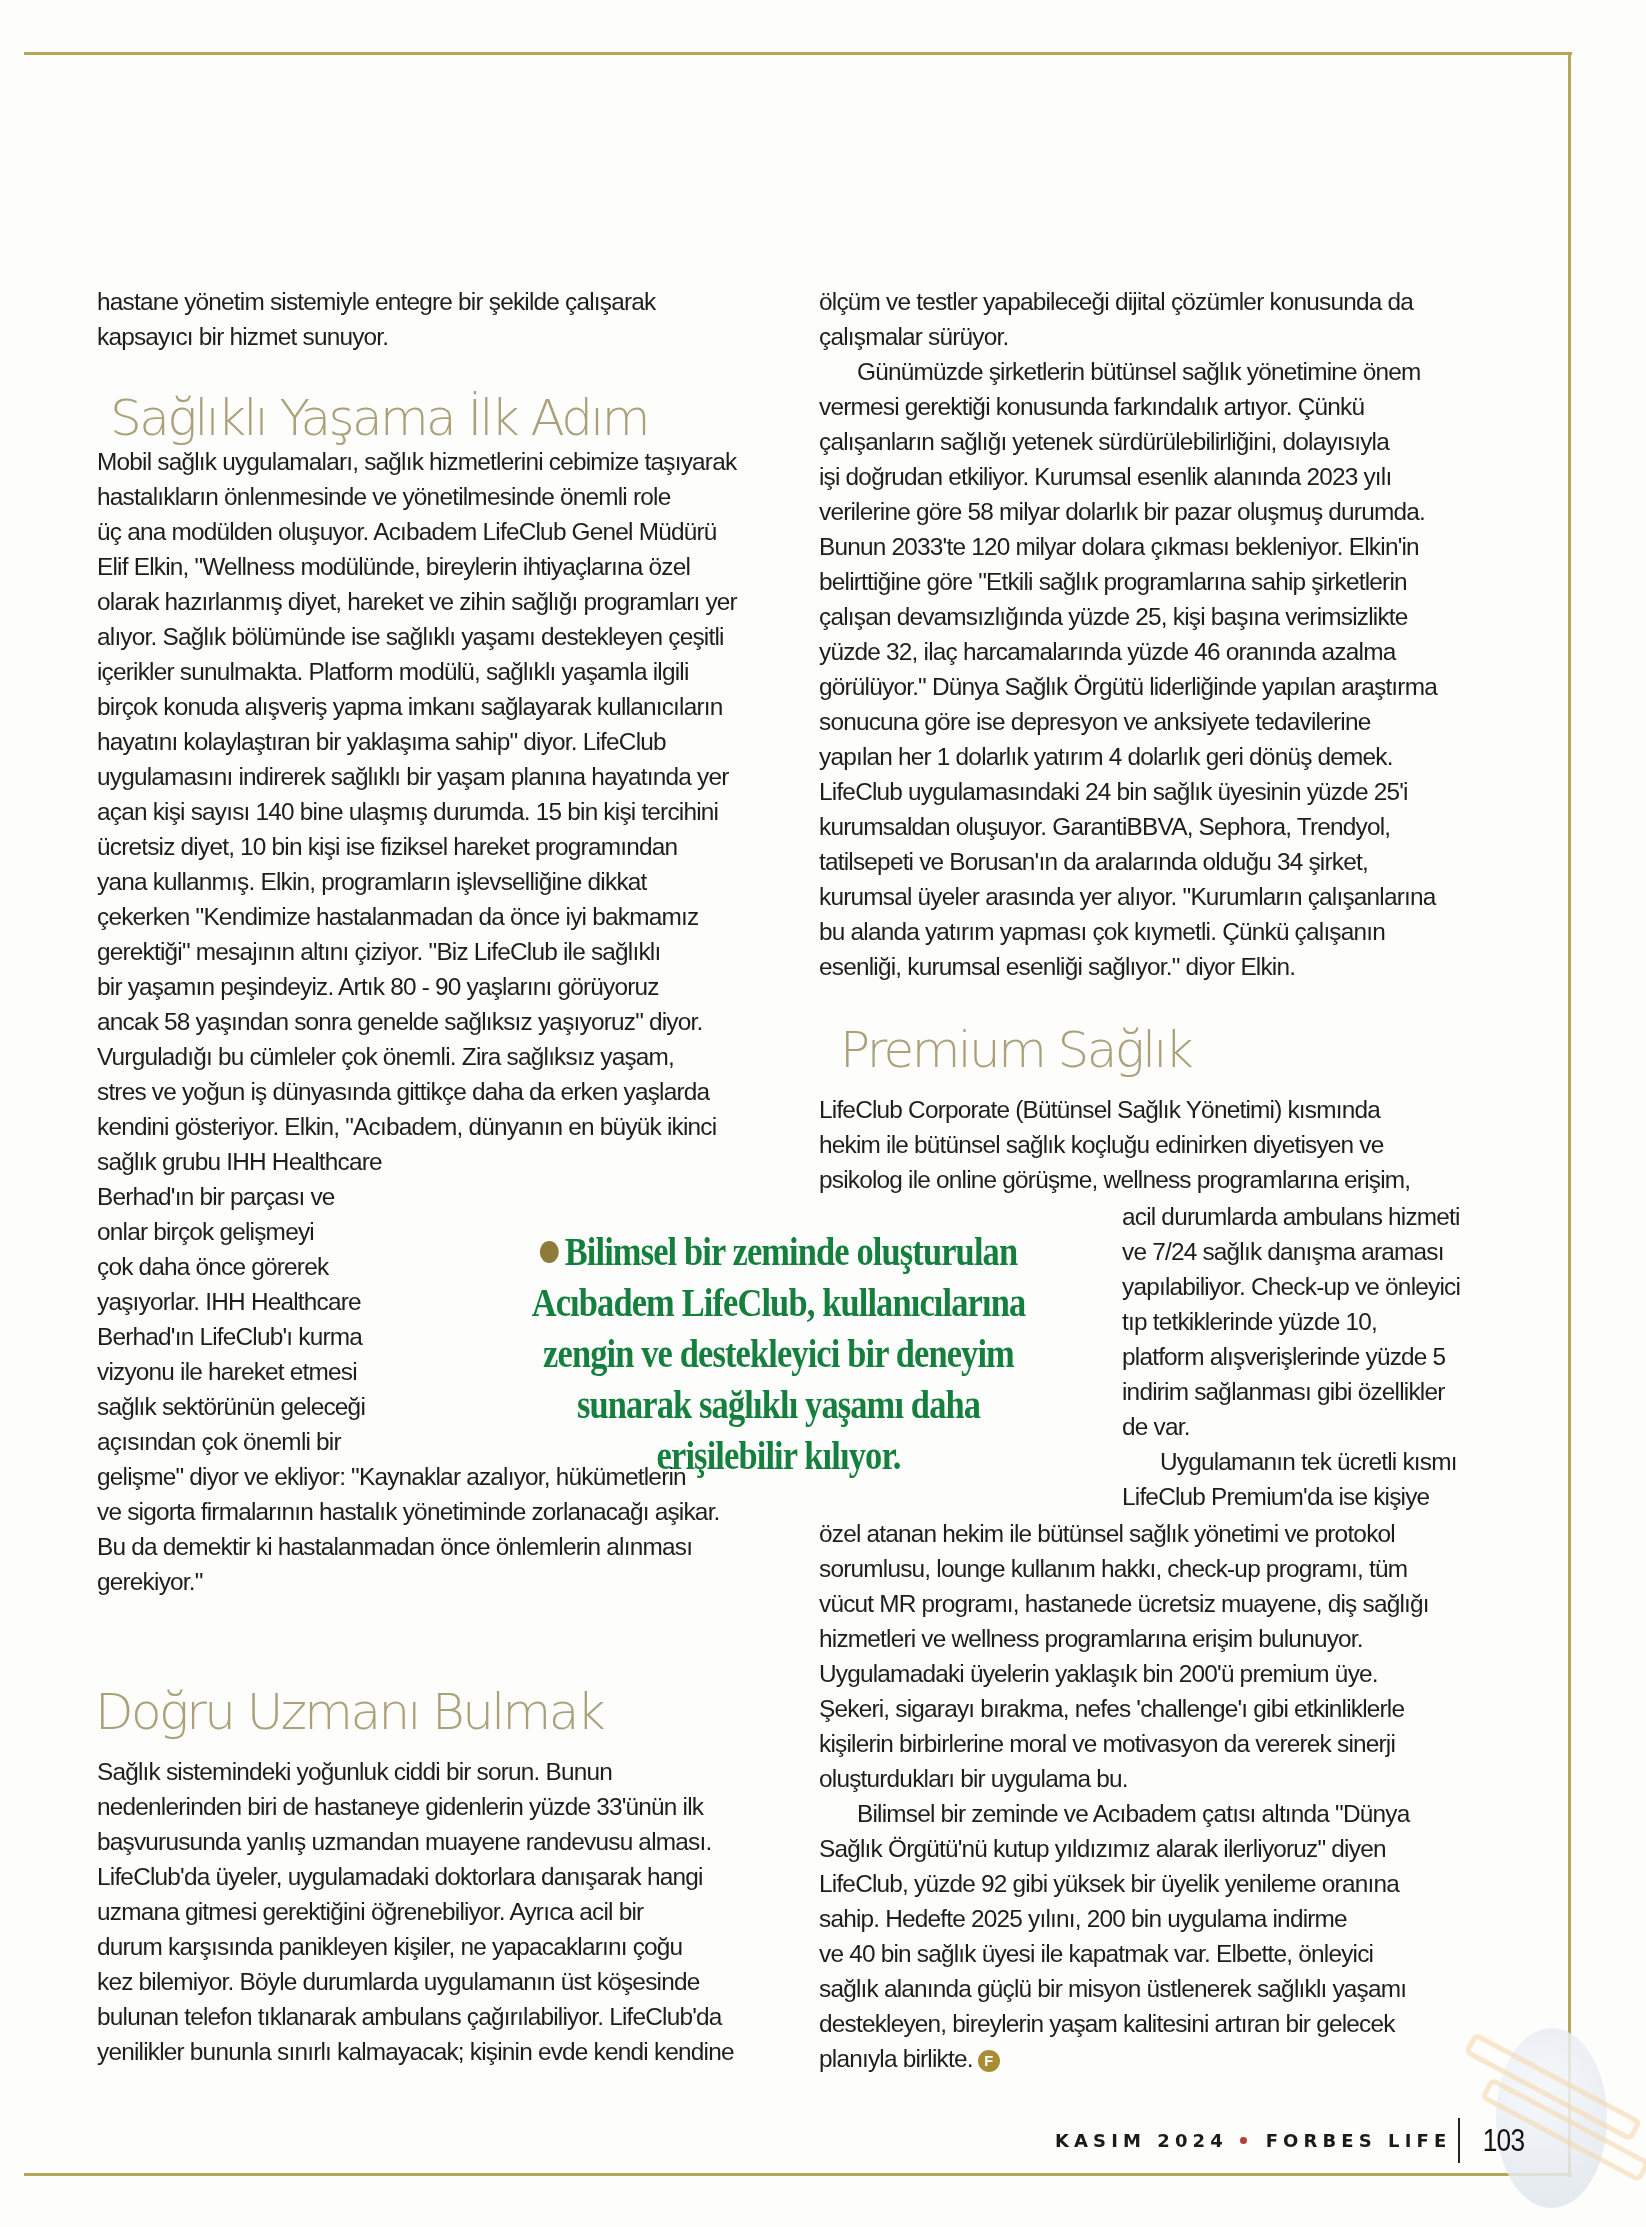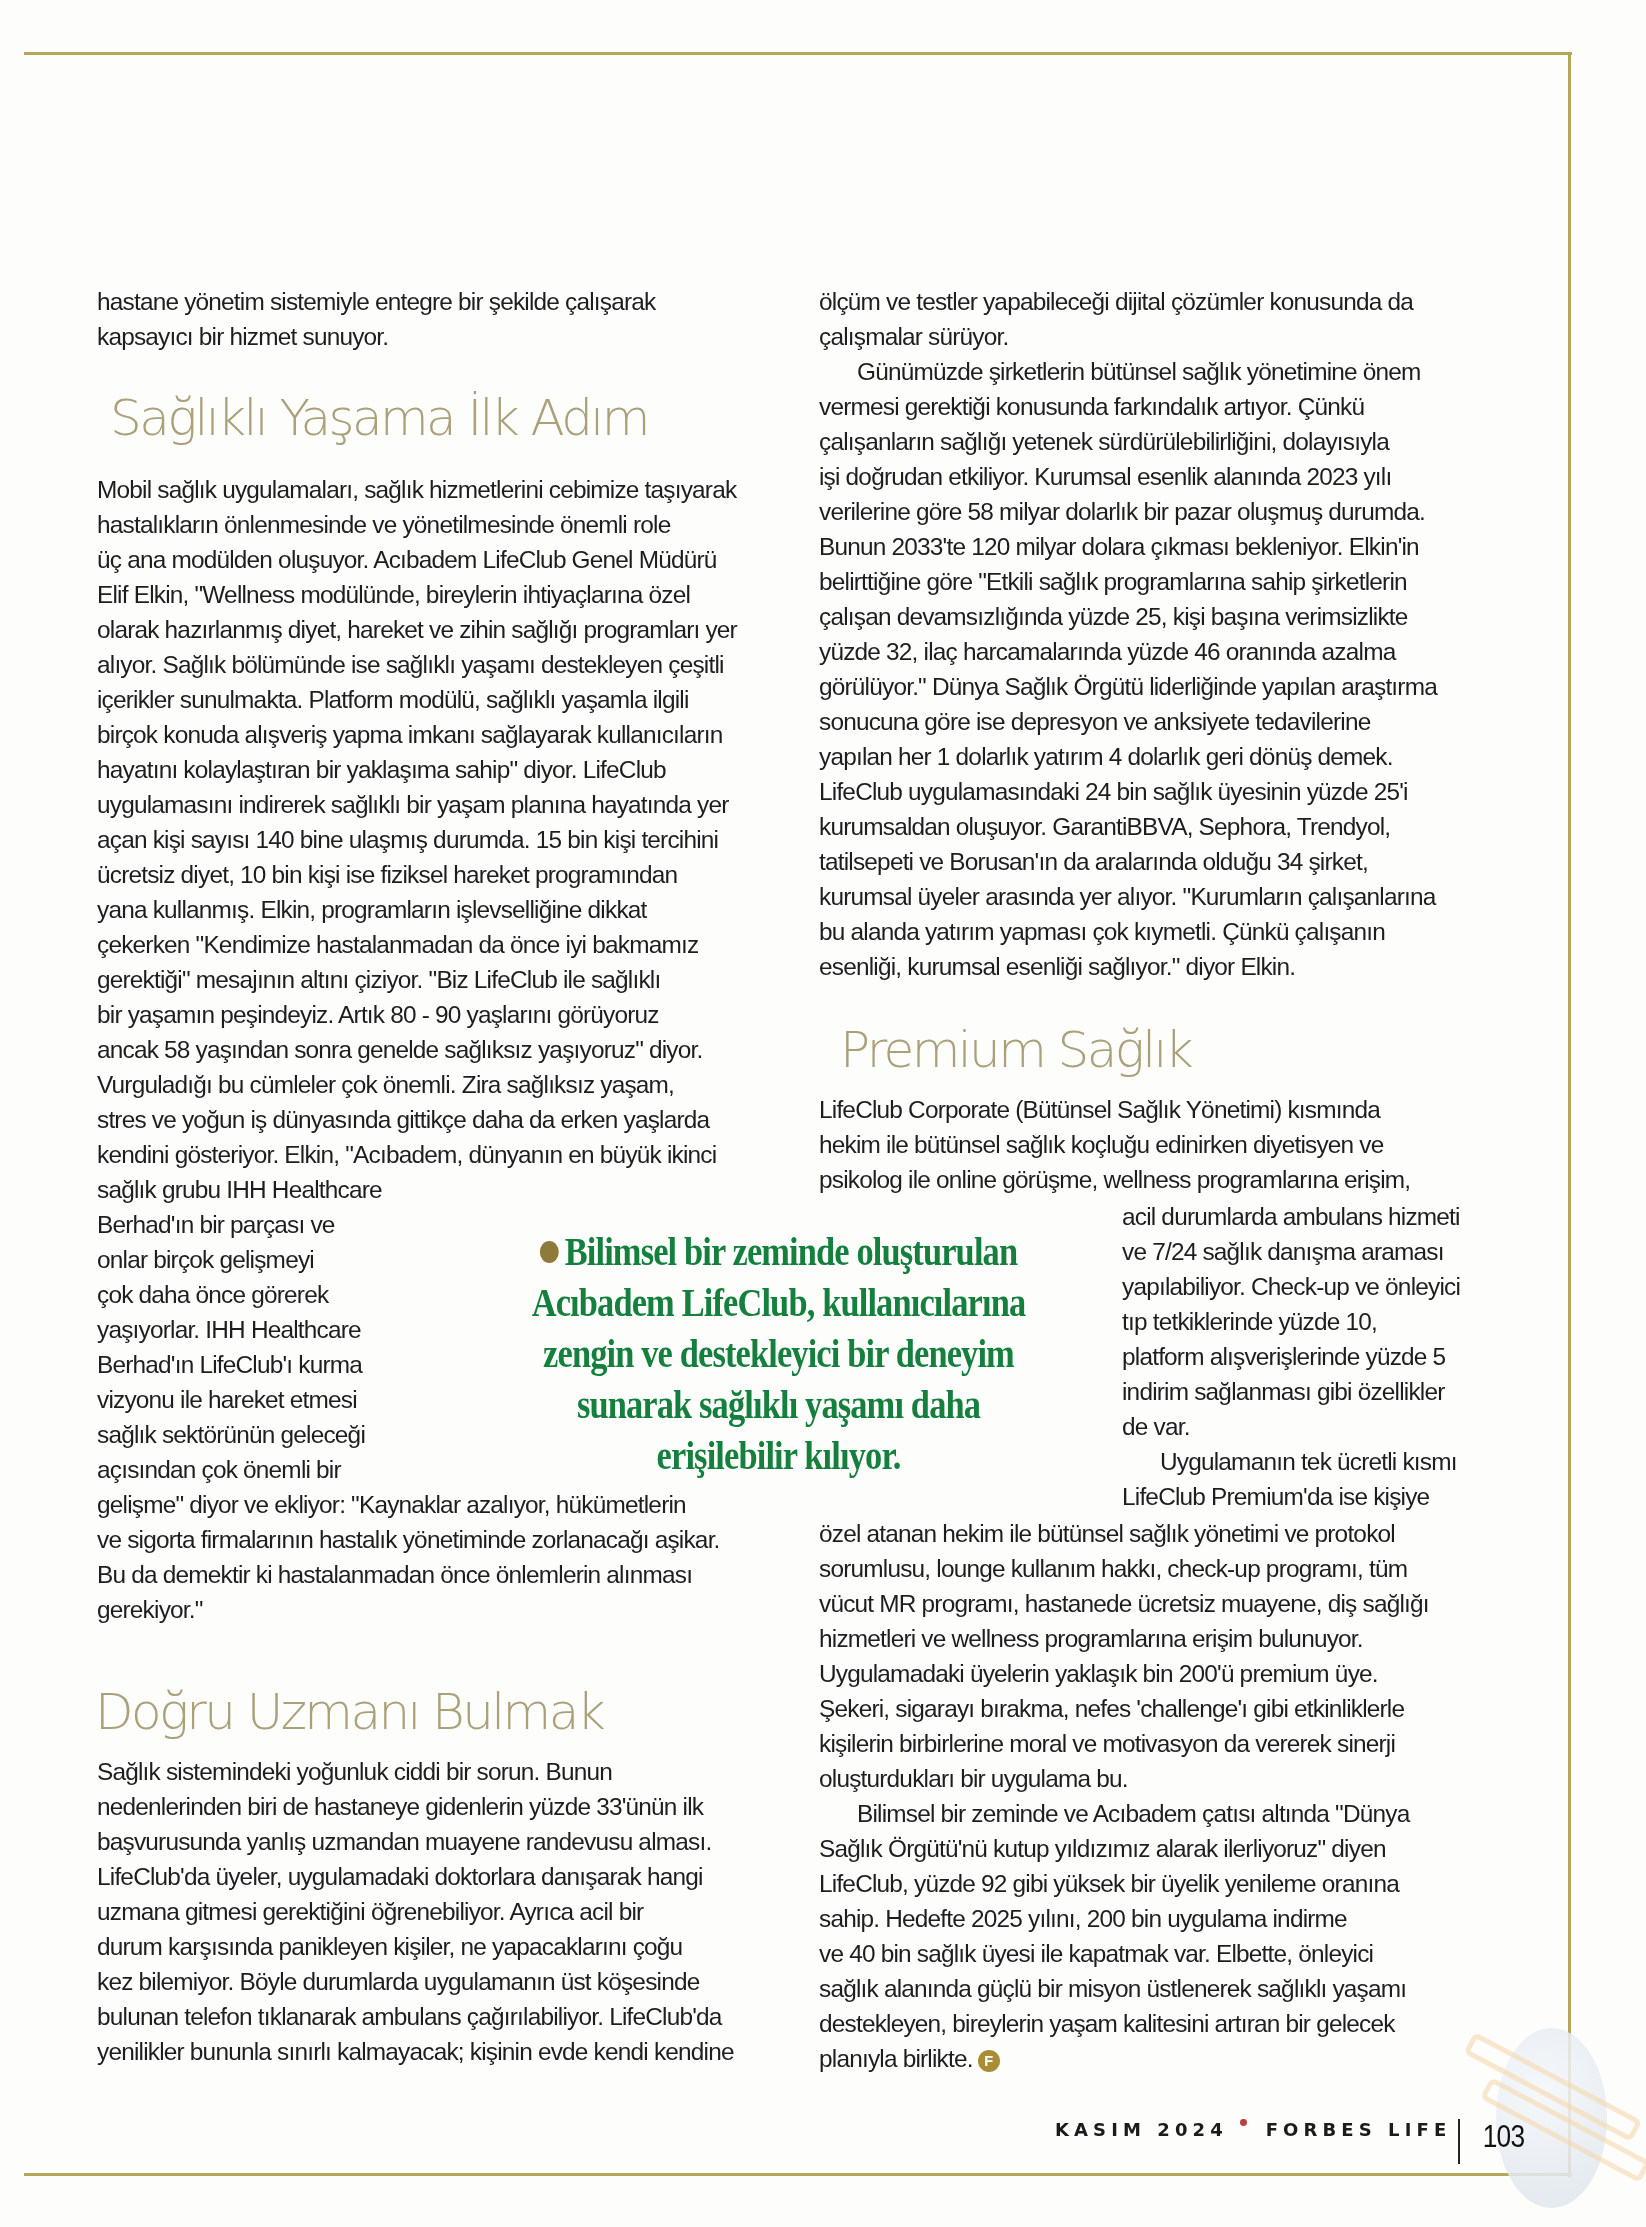--- a/index.html
+++ b/index.html
@@ -28,21 +28,21 @@
 
   .pull { position: absolute; left: 470px; top: 1226px; width: 617px; text-align: center;
     font-family: "Liberation Serif", serif; font-weight: bold; font-size: 40px; line-height: 51px;
     letter-spacing: -1px; color: #15803d; }
   .pull .pline { display: block; white-space: nowrap; transform: scaleX(0.86); transform-origin: center; }
   .bullet { display: inline-block; width: 22px; height: 22px; border-radius: 50%; background: #8e7b39; vertical-align: 1.7px; margin-right: 6.9px; }
 
   .endmark { display: inline-block; width: 22px; height: 22px; border-radius: 50%; background: #a98d35; color: #fff;
     font-size: 14.6px; font-weight: bold; text-align: center; line-height: 22px; letter-spacing: 0; vertical-align: 0.9px; margin-left: 5.1px; font-family: "Liberation Sans", sans-serif; }
 
-  .footer { position: absolute; top: 2119px; left: 1055px; height: 43px; display: flex; }
+  .footer { position: absolute; top: 2119px; left: 1055px; height: 43px; display: flex; align-items: center; }
   .footer-text { font-family: "DejaVu Sans", sans-serif; font-size: 18px; letter-spacing: 5.1px; font-weight: bold; color: #1b1b1b; }
   .footer-dot { display: inline-block; width: 6.9px; height: 6.9px; border-radius: 50%; background: #b6403a; margin: 0 19px 0 12px; }
   .footer-sep { width: 1.7px; height: 45px; background: #222; margin: 0 19px 0 6.9px; }
   .page-num { font-family: "Liberation Sans", sans-serif; font-size: 31px; letter-spacing: -0.9px; color: #111; transform: scaleX(.85); }
 </style>
 </head>
 <body>
 
 <div class="frame-top"></div>
 <div class="frame-right"></div>
@@ -55,21 +55,21 @@
 <div class="ring" style="left:1458px;top:2075px;width:180px;"></div>
 <div class="ring" style="left:1475px;top:2118px;width:171px;"></div>
 
 <div class="col" style="left:97px; top:284px; width:703px;">
   <span class="line">hastane yönetim sistemiyle entegre bir şekilde çalışarak</span>
   <span class="line">kapsayıcı bir hizmet sunuyor.</span>
 </div>
 
 <div class="heading" style="left:95px; top:393px;margin-left:15px;">Sağlıklı Yaşama İlk Adım</div>
 
-<div class="col" style="left:97px; top:472px; width:703px;" id="sec1">
+<div class="col" style="left:97px; top:444px; width:703px;" id="sec1">
     <span class="line">Mobil sağlık uygulamaları, sağlık hizmetlerini cebimize taşıyarak</span>
     <span class="line">hastalıkların önlenmesinde ve yönetilmesinde önemli role</span>
     <span class="line">üç ana modülden oluşuyor. Acıbadem LifeClub Genel Müdürü</span>
     <span class="line">Elif Elkin, "Wellness modülünde, bireylerin ihtiyaçlarına özel</span>
     <span class="line">olarak hazırlanmış diyet, hareket ve zihin sağlığı programları yer</span>
     <span class="line">alıyor. Sağlık bölümünde ise sağlıklı yaşamı destekleyen çeşitli</span>
     <span class="line">içerikler sunulmakta. Platform modülü, sağlıklı yaşamla ilgili</span>
     <span class="line">birçok konuda alışveriş yapma imkanı sağlayarak kullanıcıların</span>
     <span class="line">hayatını kolaylaştıran bir yaklaşıma sahip" diyor. LifeClub</span>
     <span class="line">uygulamasını indirerek sağlıklı bir yaşam planına hayatında yer</span>

